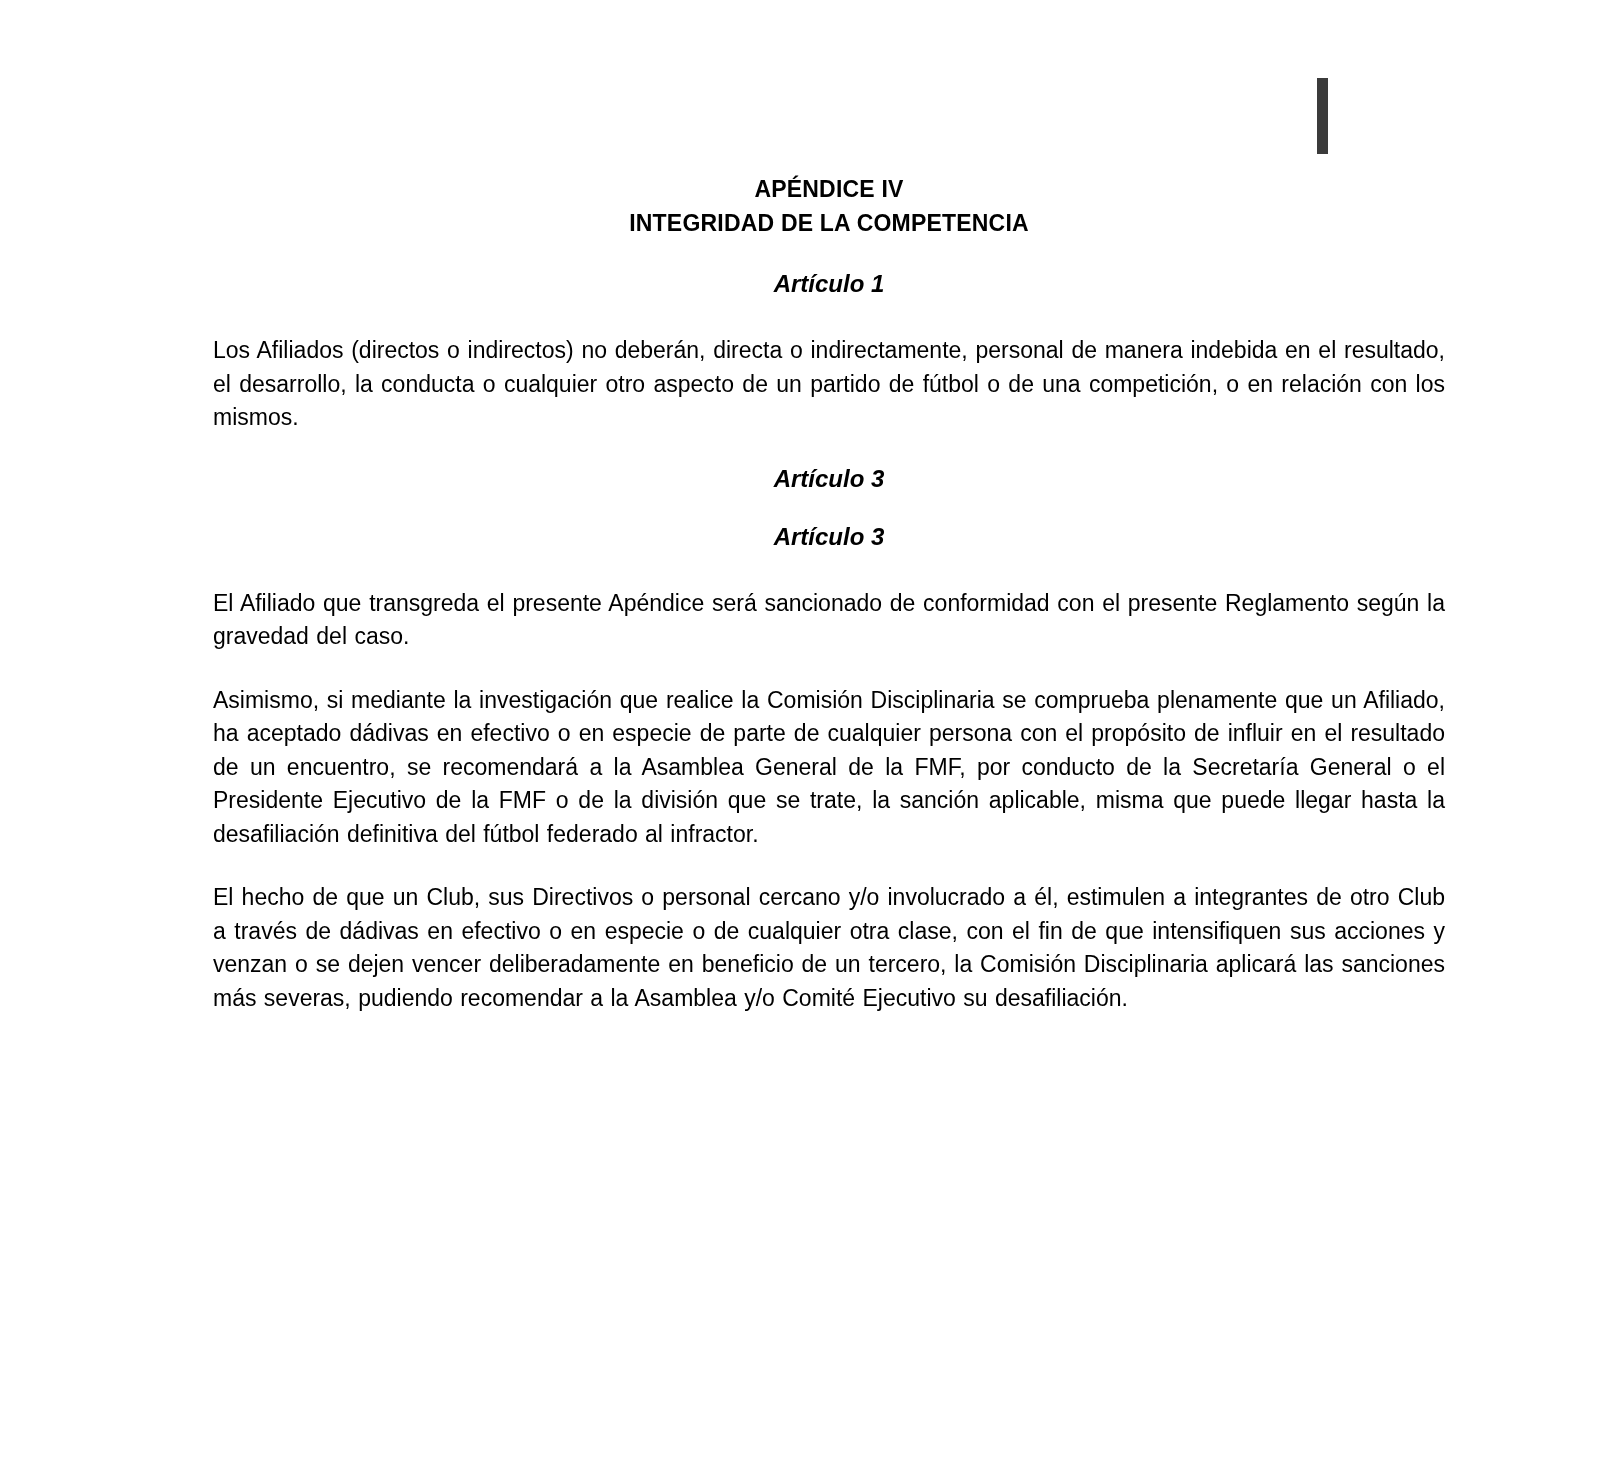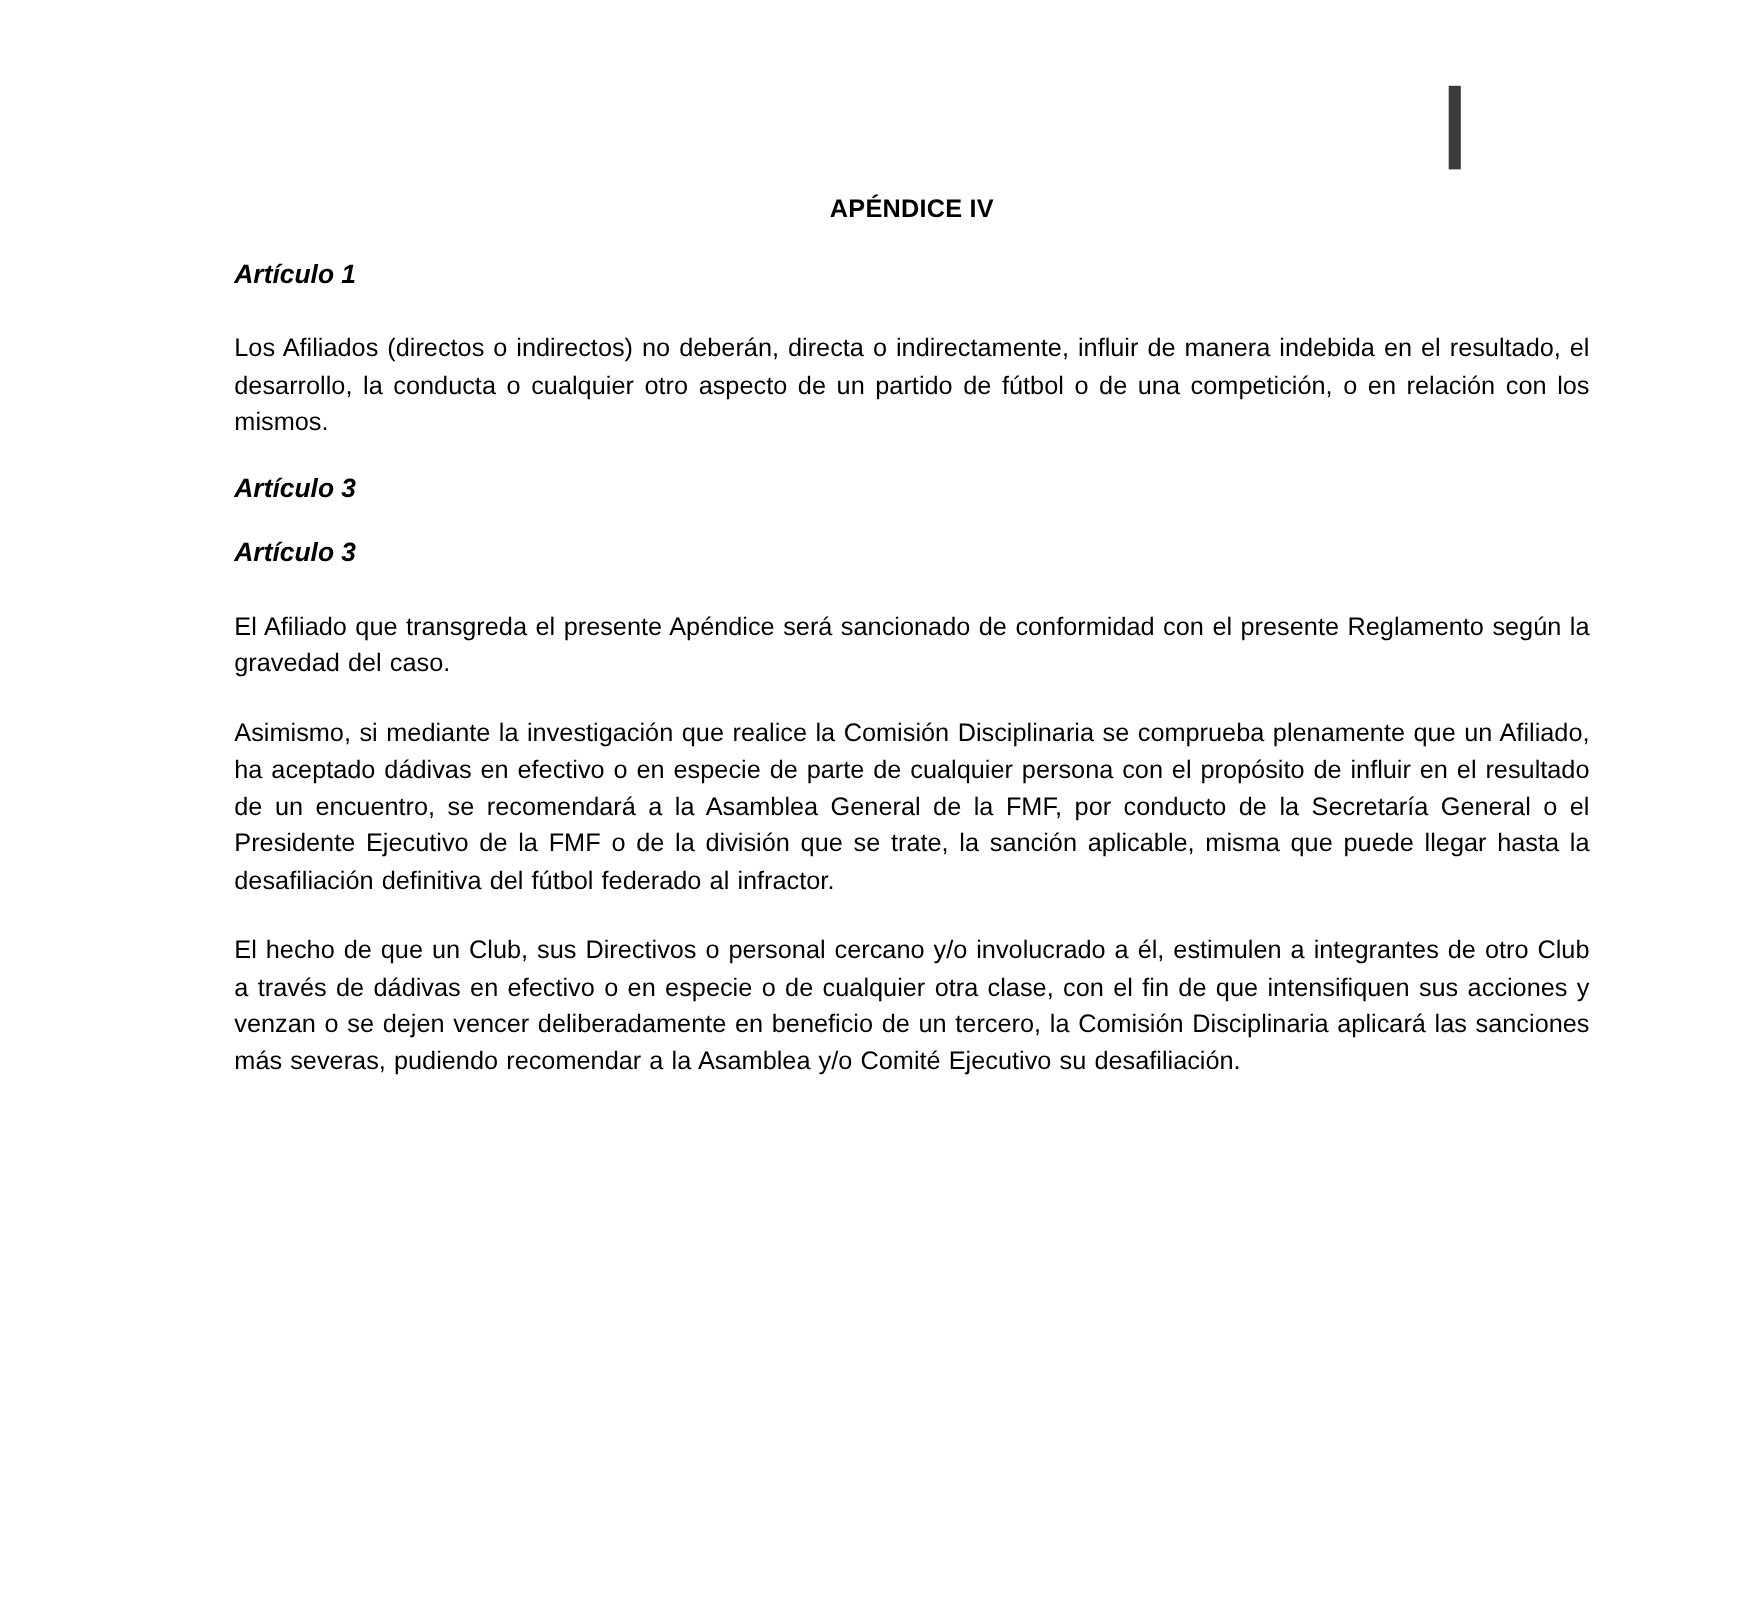--- a/index.html
+++ b/index.html
@@ -31,20 +31,21 @@
     font-size: 23px;
     line-height: 34px;
     letter-spacing: 0.2px;
   }
   .article-heading {
     font-size: 24px;
     font-weight: 700;
     font-style: italic;
     line-height: 28px;
     margin: 30px 0 0 0;
+    text-align: center;
   }
   .body-para {
     font-size: 23px;
     line-height: 33.5px;
     text-align: justify;
     margin: 30px 0 0 0;
     word-spacing: 1px;
   }
   .article-heading + .body-para {
     margin-top: 36px;
@@ -59,24 +60,25 @@
 </style>
 </head>
 <body>
 
 <div class="viewport">
 
   <div class="content">
 
     <div class="doc-title">
       <div>APÉNDICE IV</div>
+      <div>INTEGRIDAD DE LA COMPETENCIA</div>
     </div>
 
     <h2 class="article-heading">Artículo 1</h2>
-    <p class="body-para">Los Afiliados (directos o indirectos) no deberán, directa o indirectamente, influir de manera indebida en el resultado, el desarrollo, la conducta o cualquier otro aspecto de un partido de fútbol o de una competición, o en relación con los mismos.</p>
+    <p class="body-para">Los Afiliados (directos o indirectos) no deberán, directa o indirectamente, personal de manera indebida en el resultado, el desarrollo, la conducta o cualquier otro aspecto de un partido de fútbol o de una competición, o en relación con los mismos.</p>
 
 
     <h2 class="article-heading">Artículo 3</h2>
 
     <h2 class="article-heading">Artículo 3</h2>
     <p class="body-para">El Afiliado que transgreda el presente Apéndice será sancionado de conformidad con el presente Reglamento según la gravedad del caso.</p>
     <p class="body-para">Asimismo, si mediante la investigación que realice la Comisión Disciplinaria se comprueba plenamente que un Afiliado, ha aceptado dádivas en efectivo o en especie de parte de cualquier persona con el propósito de influir en el resultado de un encuentro, se recomendará a la Asamblea General de la FMF, por conducto de la Secretaría General o el Presidente Ejecutivo de la FMF o de la división que se trate, la sanción aplicable, misma que puede llegar hasta la desafiliación definitiva del fútbol federado al infractor.</p>
     <p class="body-para">El hecho de que un Club, sus Directivos o personal cercano y/o involucrado a él, estimulen a integrantes de otro Club a través de dádivas en efectivo o en especie o de cualquier otra clase, con el fin de que intensifiquen sus acciones y venzan o se dejen vencer deliberadamente en beneficio de un tercero, la Comisión Disciplinaria aplicará las sanciones más severas, pudiendo recomendar a la Asamblea y/o Comité Ejecutivo su desafiliación.</p>
 
   </div>

